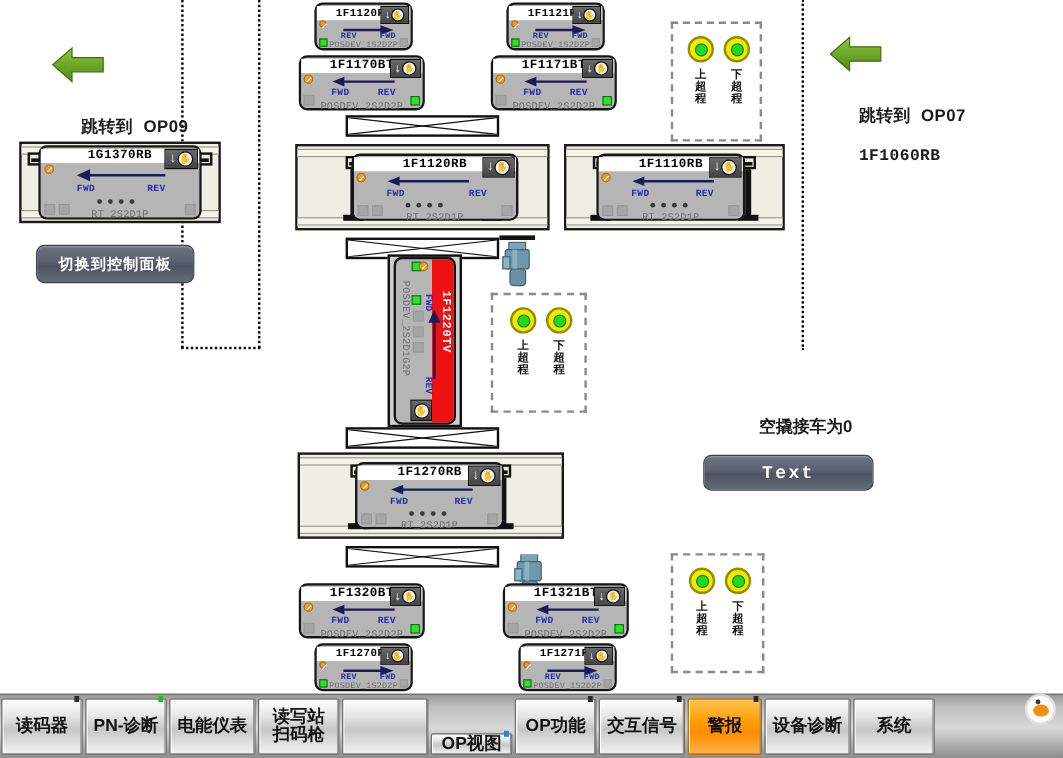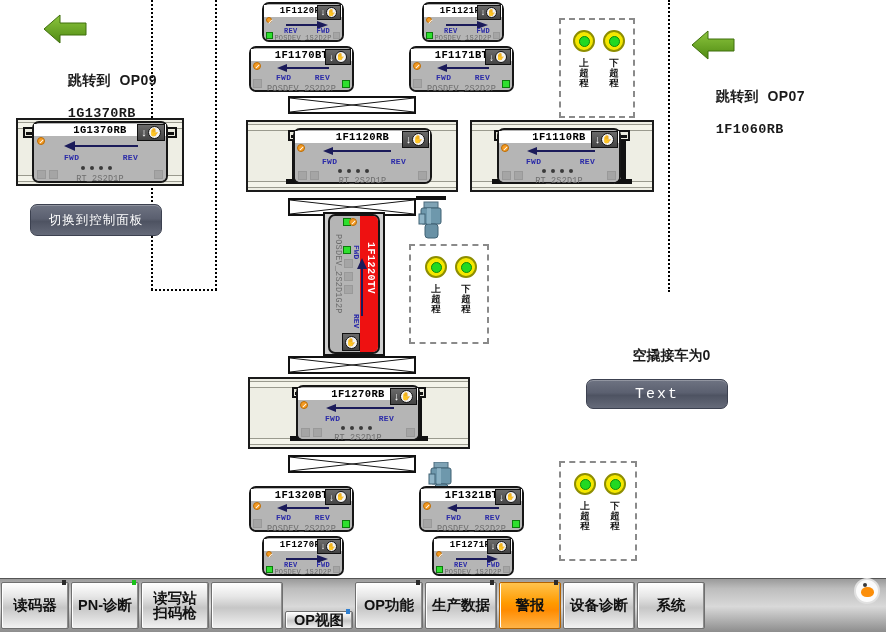--- a/index.html
+++ b/index.html
@@ -52,21 +52,21 @@
   }
 
   
   .push-btn {
     position: absolute;
     background: linear-gradient(to bottom, #6e7382 0%, #5b6070 45%, #4e5362 55%, #656a79 100%);
     border: 1px solid #3c4150;
     border-radius: 7px;
     color: #ffffff;
     font-size: 12.5px;
-    font-weight: normal;
+    font-weight: bold;
     display: flex;
     align-items: center;
     justify-content: center;
     cursor: pointer;
     box-shadow: inset 0 1px 0 rgba(255,255,255,.25);
     letter-spacing: 1px;
   }
   .push-btn.mono { font-family: "Liberation Mono", monospace; font-size: 15px; letter-spacing: 2px;}
 
   
@@ -407,21 +407,21 @@
 </head>
 <body>
 
 <div id="stage">
 
   <div class="zone-line" style="left:151px;top:0px;height:290px;"></div>
   <div class="zone-line horiz" style="left:151px;top:289px;width:66px;"></div>
   <div class="zone-line" style="left:215px;top:0px;height:290px;"></div>
   <div class="zone-line" style="left:668px;top:0px;height:292px;"></div>
 
-  <div class="jump-block" style="left:42px;top:12px;">
+  <div class="jump-block" style="left:42px;top:37px;">
     <div class="jump-arrow">
       <svg width="46" height="34" viewBox="0 0 46 34">
         <defs>
             <linearGradient id="ga1" x1="0" y1="0" x2="0" y2="1">
           <stop offset="0" stop-color="#8dc63f"></stop>
               <stop offset="1" stop-color="#4f8a12"></stop>
         </linearGradient>
           </defs>
         <path d="M2 17 L18 3 L18 11 L44 11 L44 23 L18 23 L18 31 Z" fill="url(#ga1)" stroke="#3f6e0d" stroke-width="1"></path>
       </svg>
@@ -905,26 +905,27 @@
 
   <div class="status-text" style="left:617px;top:330px;">
     <span>空撬接车为0</span><br>
     <span>返修车下线为1</span>
   </div>
   <button class="push-btn mono" style="left:586px;top:379px;width:142px;height:30px;">Text</button>
 
   <div id="taskbar">
       <div class="tb-btn" style="width: 68px;"><span class="tb-pin"></span><span>读码器</span></div>
       <div class="tb-btn" style="width: 68px;"><span class="tb-pin green"></span><span>PN-诊断</span></div>
+      <div class="tb-btn" style="width: 72px;"><span>电能仪表</span></div>
       <div class="tb-btn" style="width: 68px;"><span>读写站
 扫码枪</span></div>
       <div class="tb-btn" style="width: 72px;"><span></span></div>
       <div class="tb-btn" style="width: 68px; margin-top: 32px;"><span class="tb-pin blue"></span><span>OP视图</span></div>
       <div class="tb-btn" style="width: 68px;"><span class="tb-pin"></span><span>OP功能</span></div>
-      <div class="tb-btn" style="width: 72px;"><span class="tb-pin"></span><span>生产数据</span></div>
+      <div class="tb-btn" style="width: 72px;"><span class="tb-pin"></span><span>交互信号</span></div>
       <div class="tb-btn active" style="width: 62px;"><span class="tb-pin"></span><span>警报</span></div>
       <div class="tb-btn" style="width: 72px;"><span>设备诊断</span></div>
       <div class="tb-btn" style="width: 68px;"><span>系统</span></div>
     </div>
 
   <div id="logo">
     <span class="logo-mark"></span>
   </div>
 
 </div>

